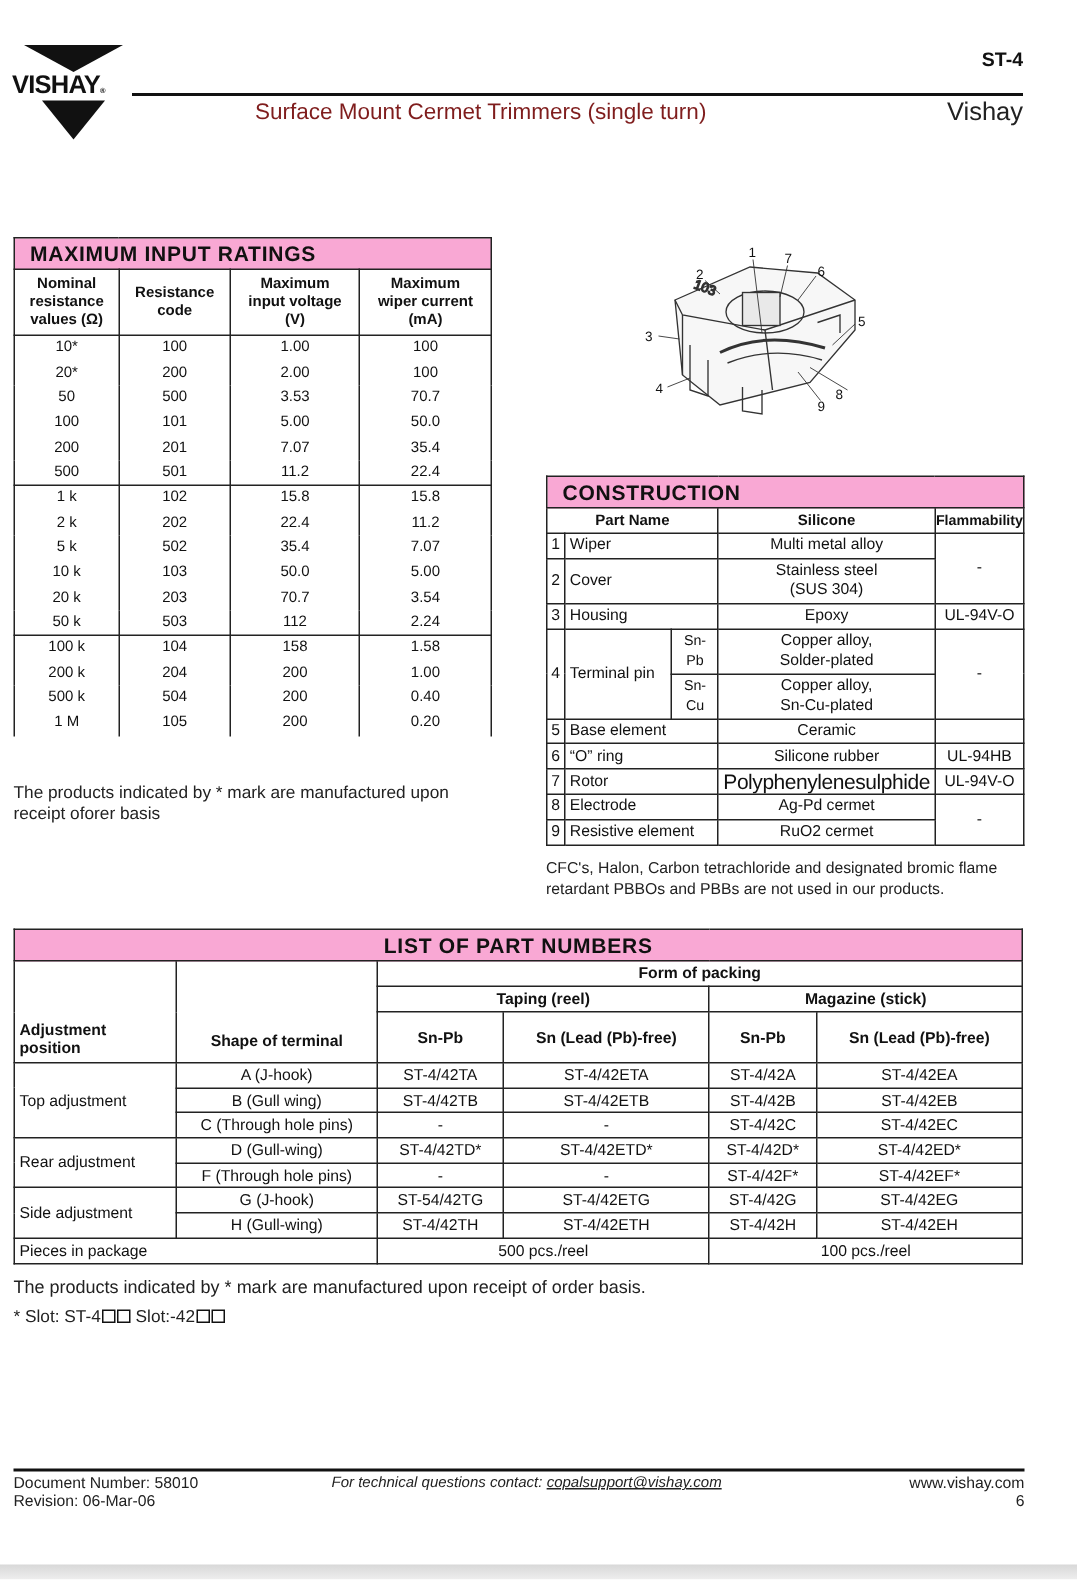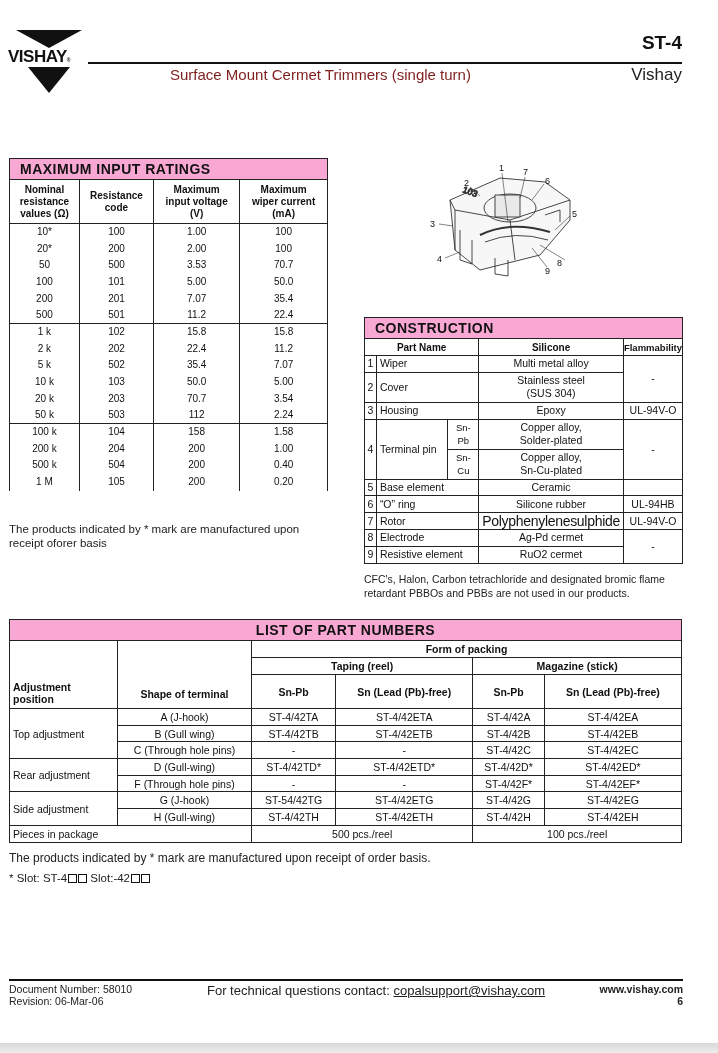--- a/index.html
+++ b/index.html
@@ -8,21 +8,21 @@
 
   
   .logo { position: absolute; left: 8px; top: 30px; width: 80px; height: 66px; }
   .logo .tri-top { position: absolute; left: 8px; top: 0; width: 0; height: 0;
     border-left: 33px solid transparent; border-right: 33px solid transparent; border-top: 18px solid #111; }
   .logo .word { position: absolute; left: 0; top: 17px; font-weight: bold; font-size: 17px; letter-spacing: -0.5px; color: #111; }
   .logo .reg { font-size: 5px; vertical-align: baseline; }
   .logo .tri-bot { position: absolute; left: 20px; top: 37px; width: 0; height: 0;
     border-left: 21px solid transparent; border-right: 21px solid transparent; border-top: 26px solid #111; }
   .head-rule { position: absolute; left: 88px; top: 62px; width: 594px; height: 2px; background: #111; }
-  .doc-code { position: absolute; right: 36px; top: 32px; font-weight: bold; font-size: 19px; }
+  .doc-code { position: absolute; right: 36px; top: 32px; font-weight: bold; font-size: 13px; }
   .subtitle { position: absolute; left: 170px; top: 66px; font-size: 15px; color: #7f1d1d; }
   .vendor { position: absolute; right: 36px; top: 65px; font-size: 17px; color: #222; }
 
   
   table { border-collapse: collapse; }
   td, th { border: 1px solid #222; }
   .sec-title { background: #f9a8d4; font-weight: 900; font-size: 14px; letter-spacing: 0.5px; text-align: left; padding: 2px 10px; }
 
   
   .mir { position: absolute; left: 9px; top: 158px; width: 319px; }
@@ -57,23 +57,23 @@
   .pn td.pos { text-align: left; padding-left: 3px; }
   .pn .sec-title { font-size: 14px; margin-left: 40px; }
 
   .pn-note { position: absolute; left: 9px; top: 851px; font-size: 12px; color: #222; }
   .slot-note { position: absolute; left: 9px; top: 872px; font-size: 11.5px; color: #222; }
   .box { display: inline-block; width: 9px; height: 9px; border: 1px solid #111; margin-left: 1px; vertical-align: -1px; }
 
   
   .foot-rule { position: absolute; left: 9px; top: 979px; width: 674px; height: 2px; background: #111; }
   .foot-left { position: absolute; left: 9px; top: 983px; font-size: 10.5px; line-height: 12px; color: #222; }
-  .foot-mid { position: absolute; left: 207px; top: 983px; font-size: 13px; color: #222; }
+  .foot-mid { position: absolute; left: 221px; top: 983px; font-size: 10px; color: #222; font-style: italic; }
   .foot-mid a { color: #222; text-decoration: underline; }
-  .foot-right { position: absolute; right: 35px; top: 983px; font-size: 10.5px; line-height: 12px; text-align: right; color: #222; font-weight: bold; }
+  .foot-right { position: absolute; right: 35px; top: 983px; font-size: 10.5px; line-height: 12px; text-align: right; color: #222; }
   .bottom-bar { position: absolute; left: 0; top: 1043px; width: 718px; height: 10px; background: linear-gradient(#d8d8d8, #eeeeee); }
 </style>
 </head>
 <body>
 
 <div class="logo">
   <div class="tri-top"></div>
   <div class="word"><span>VISHAY</span><span class="reg">®</span></div>
   <div class="tri-bot"></div>
 </div>

